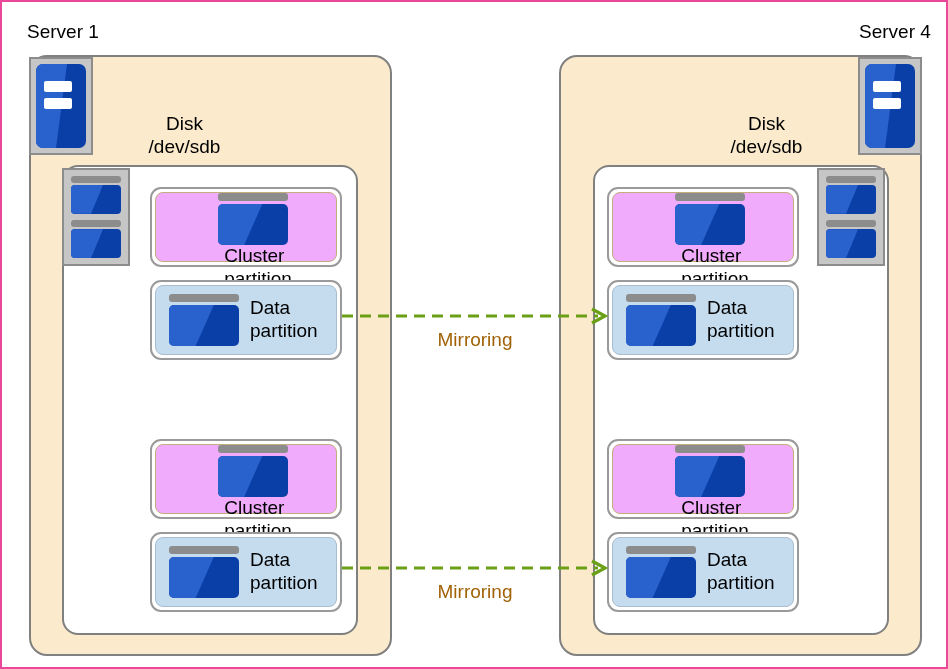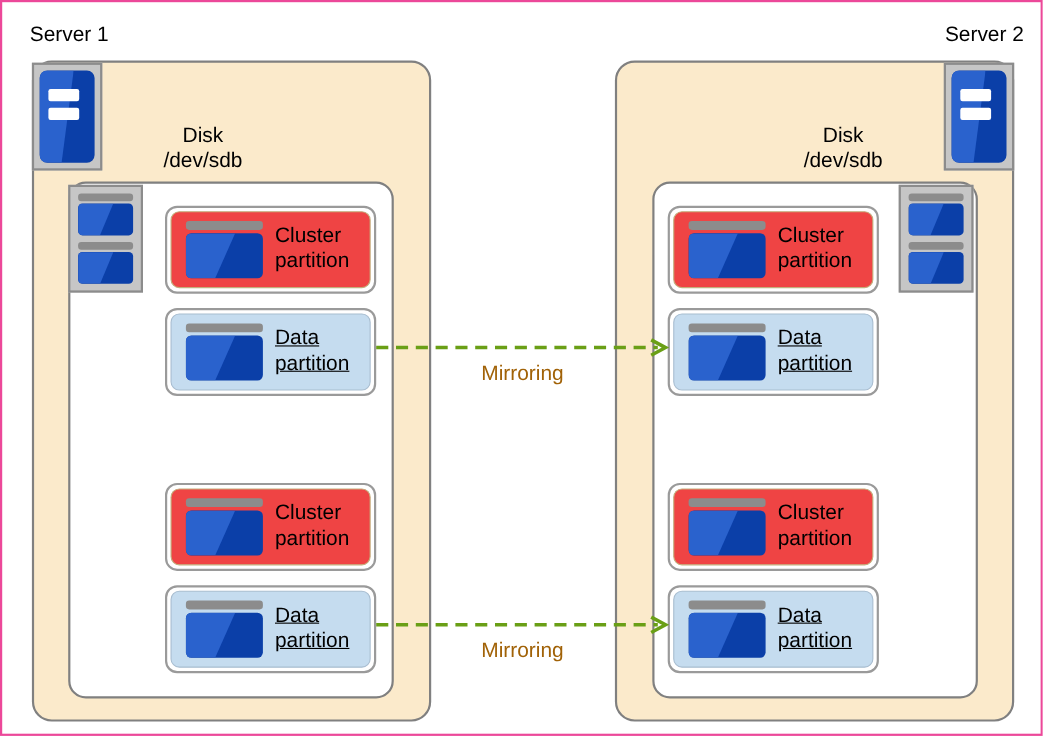--- a/index.html
+++ b/index.html
@@ -146,22 +146,22 @@
     width: 100%;
     height: 100%;
     box-sizing: border-box;
     border: 1px solid #b9b49a;
     border-radius: 8px;
     display: flex;
     align-items: center;
     padding-left: 13px;
   }
   .partition.cluster { background: #ffffff; }
-  .partition.cluster .inner { background: #ef4444; border-color: #c3ae7c; }
-  .partition.data    { background: #ffffff; text-decoration: underline; }
+  .partition.cluster .inner { background: #f0abfc; border-color: #c3ae7c; flex-direction: column; }
+  .partition.data    { background: #ffffff; }
   .partition.data .inner { background: #c5dcef; border-color: #a8bdd0; }
 
   .part-icon {
     position: relative;
     width: 70px;
     height: 52px;
     flex: 0 0 auto;
   }
   .part-icon .cap {
     position: absolute;
@@ -289,21 +289,21 @@
         <span class="cap"></span>
           <span class="body"></span>
       </span>
       <span class="part-text">
         <span>Data</span><br>
         <span>partition</span>
       </span>
     </div>
   </div>
 
-  <div class="server-label" style="left:857px; top:20px;">Server 2</div>
+  <div class="server-label" style="left:857px; top:20px;">Server 4</div>
 
   <div class="server-box" style="left:557px; top:53px; width:363px; height:601px;">
   </div>
 
   <div class="disk-caption" style="left:692px; top:110px; width:145px;">
     <div>Disk</div>
     <div>/dev/sdb</div>
   </div>
 
   <div class="disk-panel" style="left:591px; top:163px; width:296px; height:470px;">

